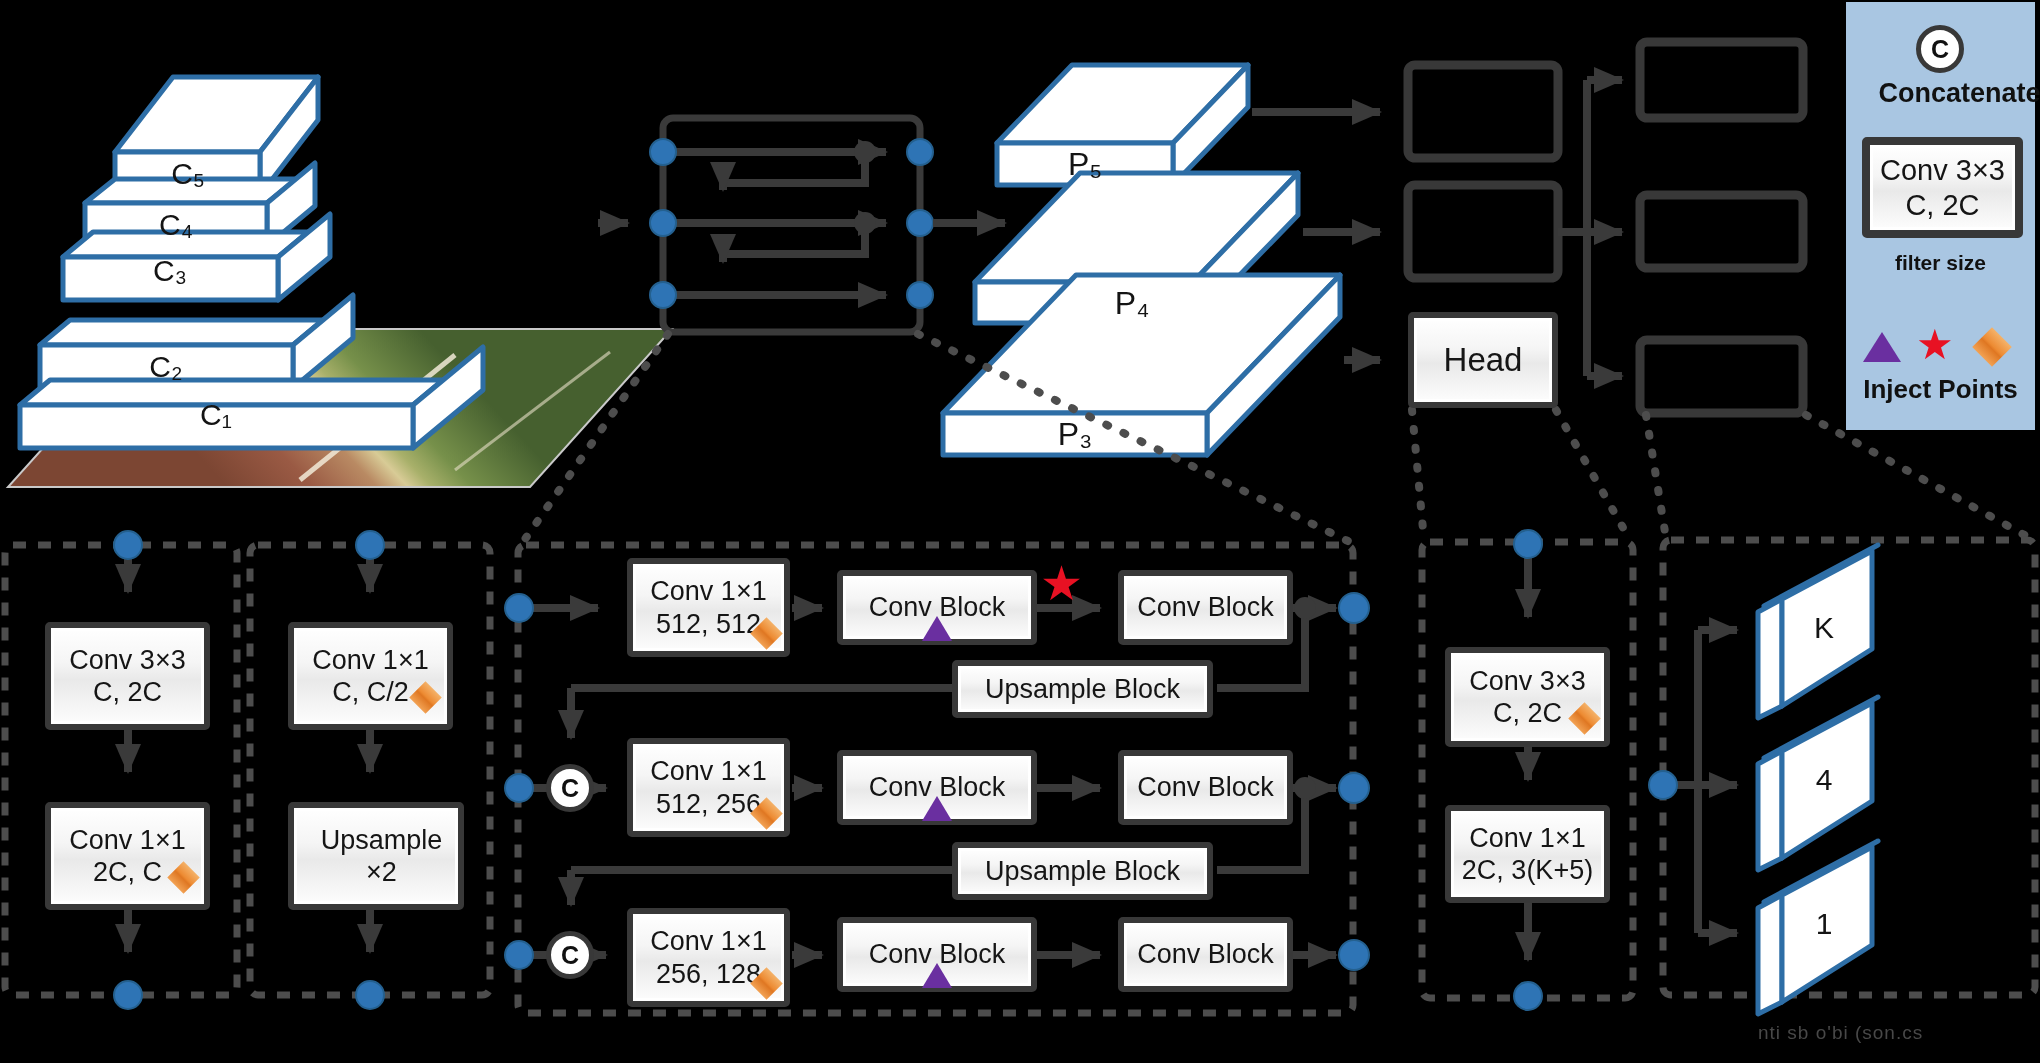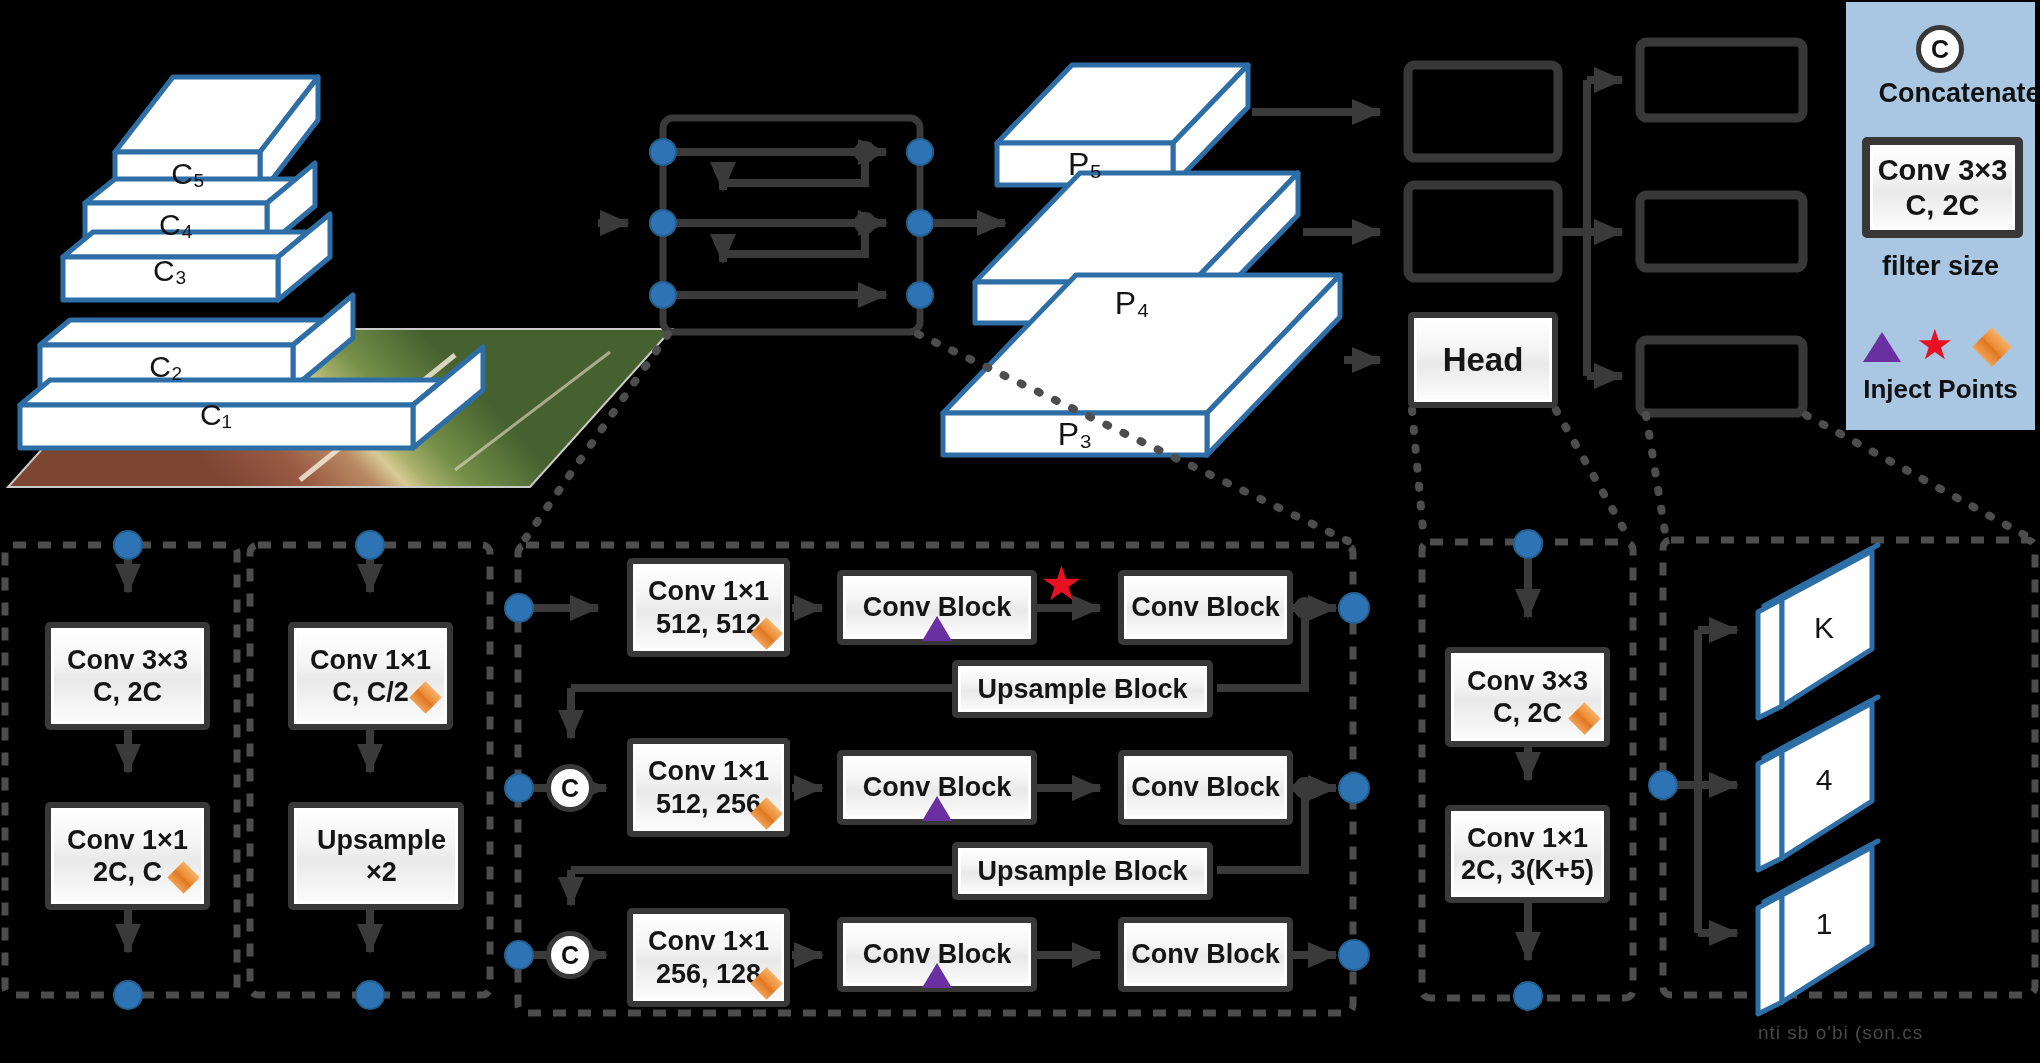--- a/index.html
+++ b/index.html
@@ -6,21 +6,21 @@
   #stage{position:relative;width:2040px;height:1063px;background:#000;overflow:hidden;
          font-family:"Liberation Sans","DejaVu Sans",sans-serif;}
   #stage svg{position:absolute;left:0;top:0;}
   .lbl{position:absolute;display:flex;align-items:center;justify-content:center;
        color:#141414;font-size:30px;font-weight:500;}
   .plbl{font-size:32px;}
   .box{position:absolute;border:6px solid #383838;border-radius:5px;
        background:linear-gradient(180deg,#ffffff 0%,#f5f5f5 36%,#e9e9e9 54%,#fdfdfd 100%);
        box-shadow:inset 0 0 0 3px #ffffff;
        display:flex;flex-direction:column;align-items:center;justify-content:center;
-       font-weight:bold;color:#151515;text-align:right;line-height:1.2;font-size:27px;}
+       font-weight:normal;color:#151515;text-align:right;line-height:1.2;font-size:27px;}
   .headbox{font-size:33px;}
   .ccirc{position:absolute;width:38px;height:38px;border-radius:50%;background:#fff;
          border:5px solid #383838;display:flex;align-items:center;justify-content:center;
          font-weight:bold;font-size:25px;color:#111;}
   .diamond{position:absolute;width:23px;height:23px;transform:rotate(45deg);
            background:linear-gradient(180deg,#f4b269 0%,#ed8b33 45%,#df7722 55%,#f2a254 100%);}
   .tri{position:absolute;width:0;height:0;border-left:15px solid transparent;
        border-right:15px solid transparent;border-bottom:25px solid #6a2fa0;}
   .star{position:absolute;color:#e81123;line-height:1;font-size:48px;font-weight:bold;}
   .legendpanel{position:absolute;left:1846px;top:2px;width:189px;height:428px;background:#a9c6e2;}
@@ -355,21 +355,21 @@
 
 <div class="legendpanel">
   <div class="ccirc" style="left:70px;top:23px;">
     <span>C</span>
   </div>
   <div class="legendtxt" style="left:0;top:76px;width:227px;font-size:27px;">Concatenate</div>
   <div class="box" style="left:16px;top:135px;width:145px;height:85px;border-width:8px;font-size:29px;">
     <span>Conv 3×3</span>
     <span>C, 2C</span>
   </div>
-  <div class="legendtxt" style="left:0;top:249px;width:189px;font-size:27px;">filter size</div>
+  <div class="legendtxt" style="left:0;top:249px;width:189px;font-size:21px;">filter size</div>
   <div class="tri" style="left:17px;top:330px;border-left-width:19px;border-right-width:19px;border-bottom-width:30px;"></div>
   <div class="star" style="left:70px;top:322px;font-size:42px;">★</div>
   <div class="diamond" style="left:132px;top:331px;width:28px;height:28px;"></div>
   <div class="legendtxt" style="left:0;top:372px;width:189px;font-size:26px;">Inject Points</div>
 </div>
 
 <div class="caption">nti sb o'bi (son.cs</div>
 
 </div>
 

